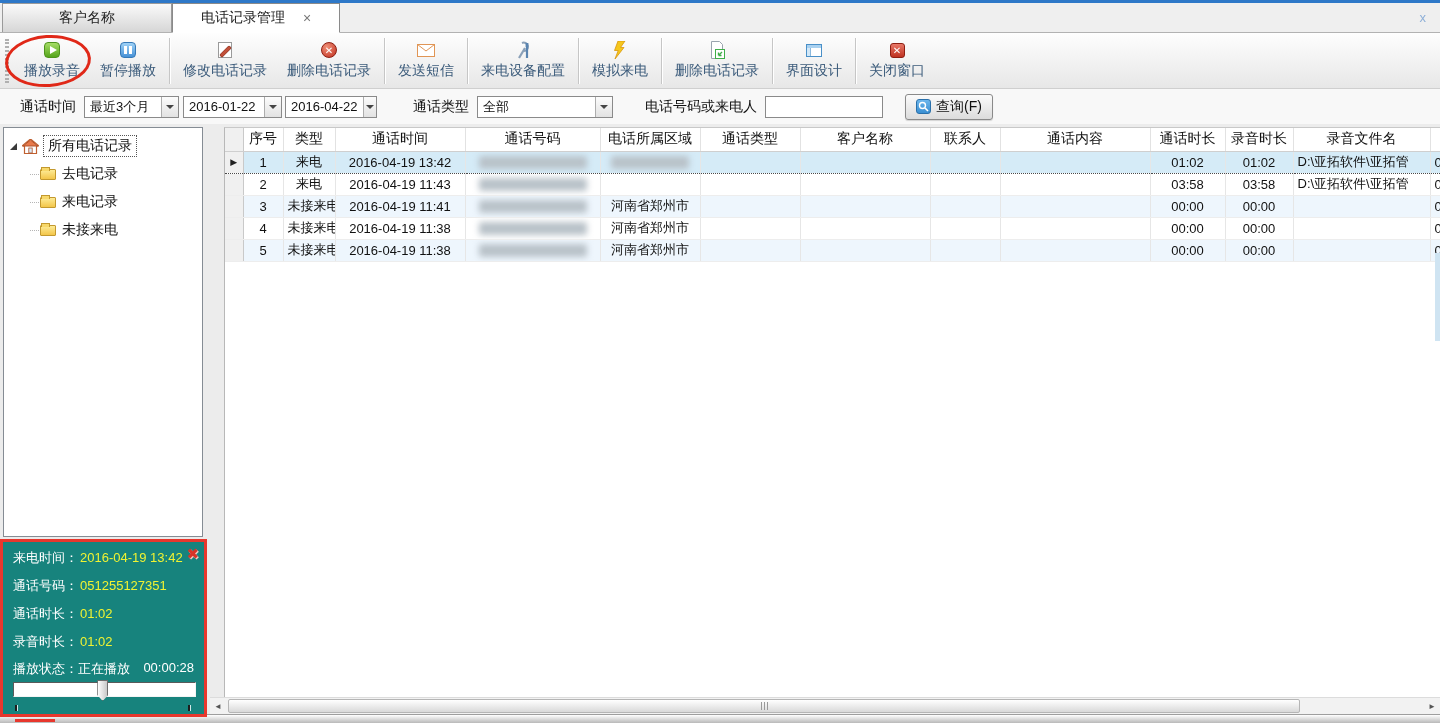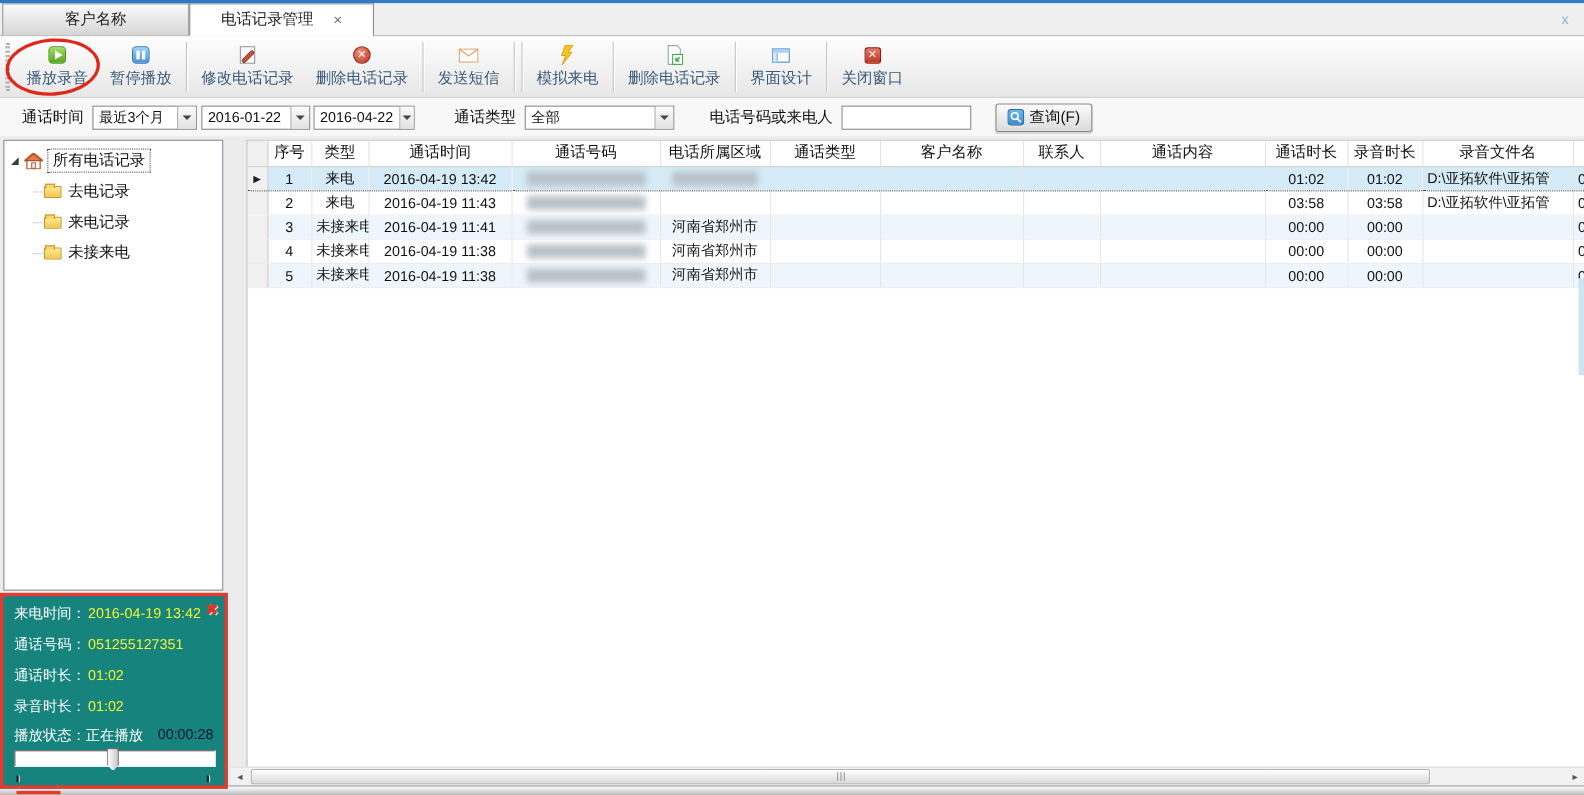--- a/index.html
+++ b/index.html
@@ -112,21 +112,21 @@
     background:linear-gradient(#ffffff,#b9b9b9); border-top:1px solid #9e9e9e; }
 
   
   .player { left:0; top:539px; width:207px; height:178px; background:#17837d;
     border:3px solid #e8372d; color:#fff; font-size:13px; z-index:5; }
   .p-close { position:absolute; right:5px; top:3px; color:#d83428; font-weight:bold; font-size:15px;
     text-shadow:1px 1px 0 #f6c9c2; }
   .p-row { padding:7px 0 0 10px; white-space:nowrap; }
   .p-val { color:#f0f332; margin-left:2px; }
   .p-status { padding:9px 10px 0 10px; display:flex; white-space:nowrap; }
-  .p-timer { color:#0f172a; margin-left:auto; }
+  .p-timer { color:#ffffff; margin-left:auto; }
   .slider { position:absolute; left:10px; top:140px; width:183px; height:15px; background:#fff;
     border-top:1px solid #5a5a5a; border-left:1px solid #5a5a5a; border-bottom:1px solid #f4f4f4; border-right:1px solid #f4f4f4; }
   .thumb { position:absolute; top:-3px; width:11px; height:21px;
     background:linear-gradient(90deg,#fdfdfd,#c9c9c9); border:1px solid #6e6e6e;
     clip-path:polygon(0 0,100% 0,100% 72%,50% 100%,0 72%); }
   .tick { position:absolute; top:163px; width:2px; height:6px; background:#1d1d1d; box-shadow:1px 0 0 #cfe8e6; }
   .tick.l { left:12px; } .tick.r { right:14px; }
 
   
   .ellipse { left:5px; top:35px; width:86px; height:52px; border:3px solid #e02818;
@@ -193,20 +193,31 @@
     <span class="icon18">
       <svg width="18" height="13" viewBox="0 0 18 13">
           <rect x="0.5" y="0.5" width="17" height="12" fill="#fff" stroke="#e09555"></rect>
           <path d="M0.5 0.5 L9 7 L17.5 0.5" fill="none" stroke="#e09555"></path>
         </svg>
     </span>
     <span>发送短信</span>
   </div>
   <div class="tsep"></div>
 
+  <div class="tbtn">
+    <span class="icon18">
+      <svg width="18" height="18" viewBox="0 0 18 18">
+        <path d="M5 17 L11 7" stroke="#8aa0b8" stroke-width="2.2" fill="none"></path>
+        <path d="M8 2 a4.2 4.2 0 1 1 2 8" stroke="#8aa0b8" stroke-width="2" fill="none"></path>
+        <path d="M13 17 L13 6" stroke="#5a84b0" stroke-width="2.2" fill="none"></path>
+        <rect x="11.6" y="2" width="2.8" height="4" fill="#5a84b0"></rect>
+      </svg>
+    </span>
+    <span>来电设备配置</span>
+  </div>
   <div class="tsep"></div>
 
   <div class="tbtn">
     <span class="icon18">
       <svg width="16" height="18" viewBox="0 0 16 18">
           <polygon points="6,0 13,0 8.5,6.5 12,6.5 3,18 6.2,9.5 2.5,9.5" fill="#f6c71c" stroke="#d8960e" stroke-width="0.8"></polygon>
         </svg>
     </span>
     <span>模拟来电</span>
   </div>

